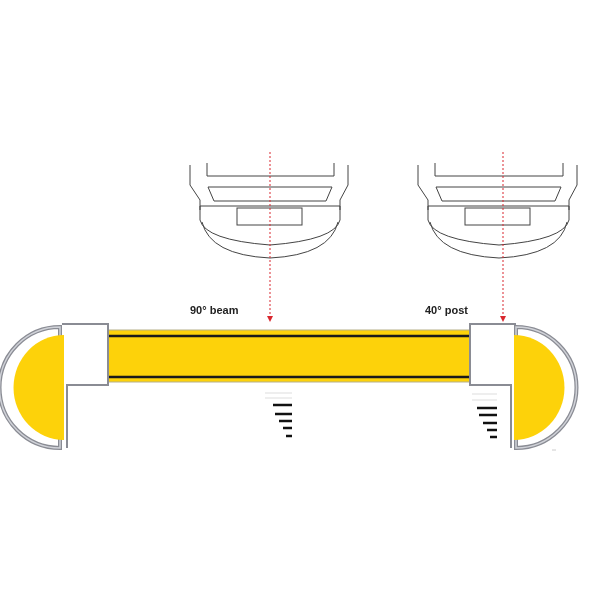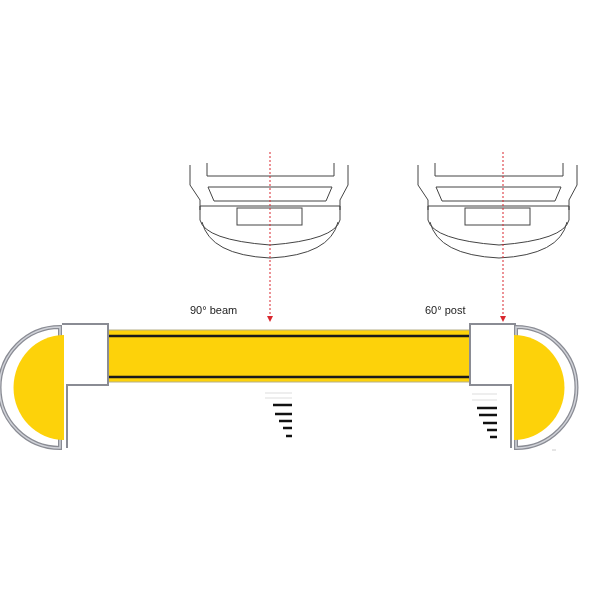--- a/index.html
+++ b/index.html
@@ -1,19 +1,19 @@
 <!DOCTYPE html>
 <html><head>
   <meta charset="utf-8">
   <style>
     html, body { margin: 0; padding: 0; background: #ffffff; }
     body { width: 600px; height: 600px; position: relative; overflow: hidden;
            font-family: "Liberation Sans", sans-serif; }
     #canvas { position: absolute; left: 0; top: 0; width: 600px; height: 600px; }
-    .label { position: absolute; font-size: 11px; color: #222222; white-space: nowrap; }
+    .label { position: absolute; font-size: 11px; color: #222222; white-space: nowrap; font-weight: bold; }
     svg { display: block; }
   </style>
 </head>
 <body>
 
 <div id="canvas">
   <svg width="600" height="600" viewBox="0 0 600 600">
 
     <g fill="none" stroke="#444" stroke-width="1">
 
@@ -92,14 +92,14 @@
       <line x1="479" y1="415" x2="497" y2="415" stroke="#111" stroke-width="2.5"></line>
       <line x1="483" y1="423" x2="497" y2="423" stroke="#111" stroke-width="2.5"></line>
       <line x1="487" y1="430" x2="497" y2="430" stroke="#111" stroke-width="2.5"></line>
       <line x1="490" y1="437" x2="497" y2="437" stroke="#111" stroke-width="2.5"></line>
     </g>
 
     <line x1="552" y1="450" x2="556" y2="450" stroke="#cccccc" stroke-width="1"></line>
   </svg>
 
   <div class="label" style="left:190px; top:304px;">90° beam</div>
-  <div class="label" style="left:425px; top:304px;">60° post</div>
+  <div class="label" style="left:425px; top:304px;">40° post</div>
 </div>
 
 </body></html>

